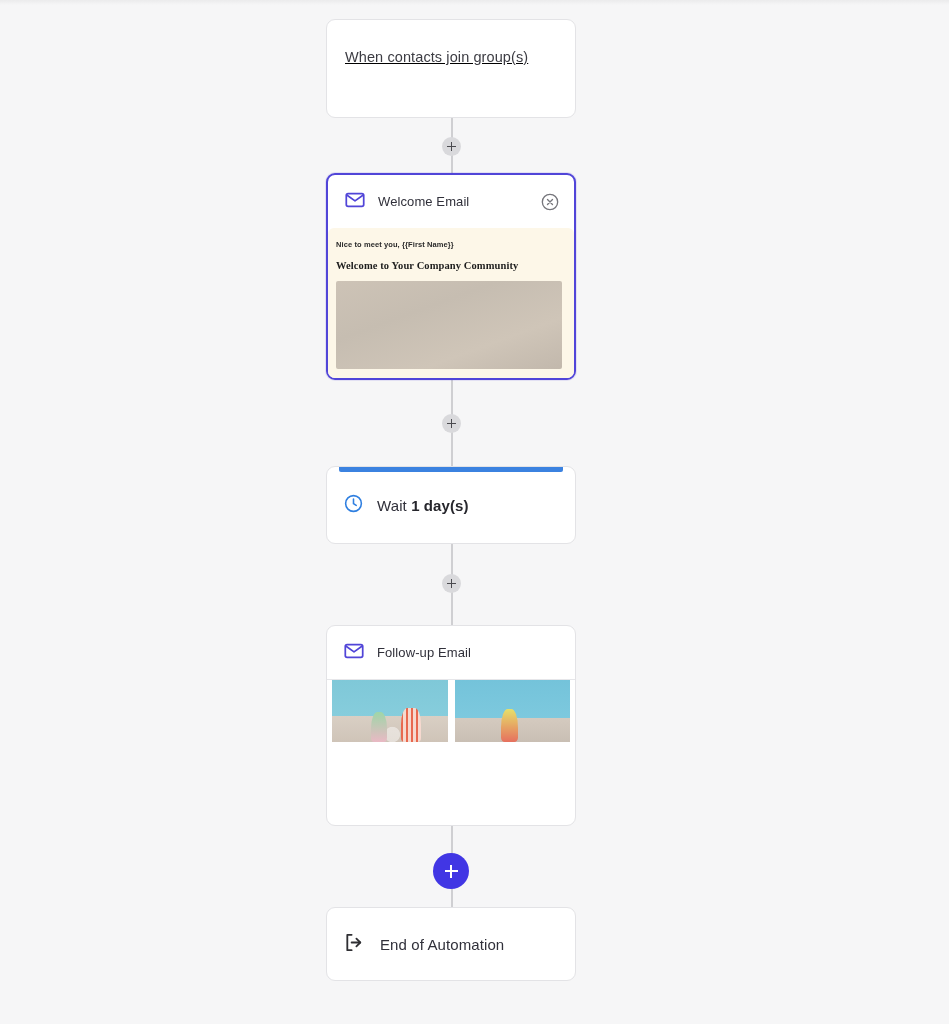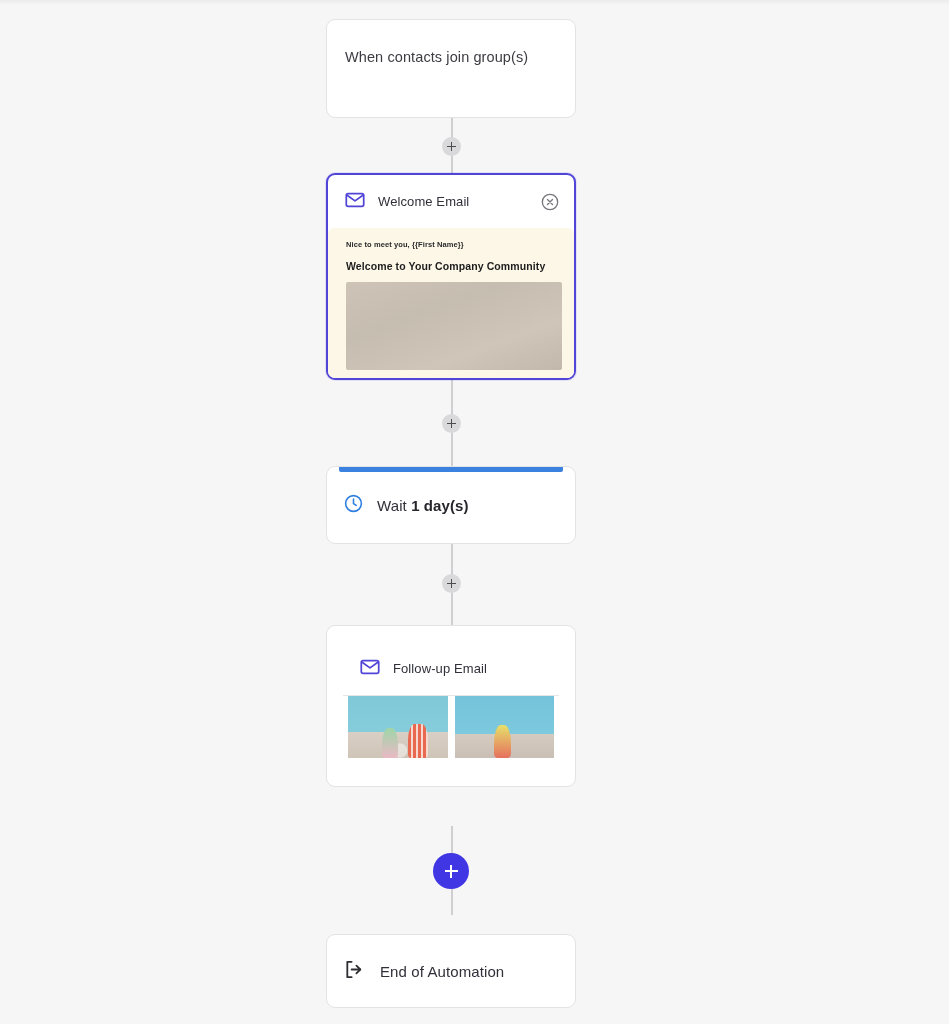--- a/index.html
+++ b/index.html
@@ -49,20 +49,21 @@
   .card.selected {
     border: 2px solid #5145d8;
     box-shadow: 0 0 0 1px rgba(81,69,216,0.12);
   }
 
   
   #card-trigger {
     top: 19px;
     height: 99px;
     padding: 26px 18px 0 18px;
+    text-decoration: underline;
   }
   .trigger-line1 {
     font-size: 14.5px;
     color: #3c3c43;
     line-height: 22px;
     letter-spacing: .1px;
   }
   .trigger-line2 {
     font-size: 14.5px;
     color: #26262c;
@@ -98,36 +99,37 @@
   
   #card-welcome {
     top: 173px;
     height: 207px;
     overflow: hidden;
     padding: 0;
   }
   #welcome-preview {
     background: #fdf7e8;
     height: 152px;
-    padding: 12px 12px 0 18px;
+    padding: 12px 12px 0 8px;
     box-sizing: border-box;
     border-radius: 6px;
   }
   .pv-kicker {
     font-size: 7.5px;
     font-weight: bold;
     color: #2a2a2a;
     letter-spacing: .1px;
   }
   .pv-head {
     font-size: 10.5px;
     font-weight: bold;
     color: #1d1d1d;
     margin-top: 11px;
     letter-spacing: .1px;
+    font-family: Liberation Serif, serif;
   }
   .pv-img {
     margin-top: 10px;
     height: 88px;
     border-radius: 2px;
     background:
       linear-gradient(160deg, #cdc3b6 0%, #c6bdb1 35%, #cfc5b8 70%, #c2b8ac 100%);
   }
 
   
@@ -152,23 +154,23 @@
     font-size: 15px;
     color: #30303a;
     margin-left: 13px;
     letter-spacing: .1px;
   }
   .wait-text b { font-weight: bold; color: #26262c; }
 
   
   #card-followup {
     top: 625px;
-    height: 162px;
-    overflow: hidden;
-    padding: 16px;
+    height: 201px;
+    overflow: hidden;
+    padding: 0;
   }
   #fu-divider {
     height: 1px;
     background: #e6e6e9;
   }
   #fu-promo {
     background: #ffffff;
     padding: 17px 10px 12px 10px;
     text-align: center;
   }
@@ -218,21 +220,21 @@
       linear-gradient(to bottom, #74c3da 0%, #7dc9de 62%, #d4cabf 62%, #c9bfb4 100%);
   }
   .vase {
     position: absolute;
     bottom: 0;
     border-radius: 40% 40% 22% 22% / 55% 55% 14% 14%;
   }
 
   
   #card-end {
-    top: 934px;
+    top: 907px;
     height: 74px;
     display: flex;
     align-items: center;
     padding: 0 16px;
   }
   .end-text {
     font-size: 15px;
     color: #30303a;
     margin-left: 14px;
     letter-spacing: .1px;

